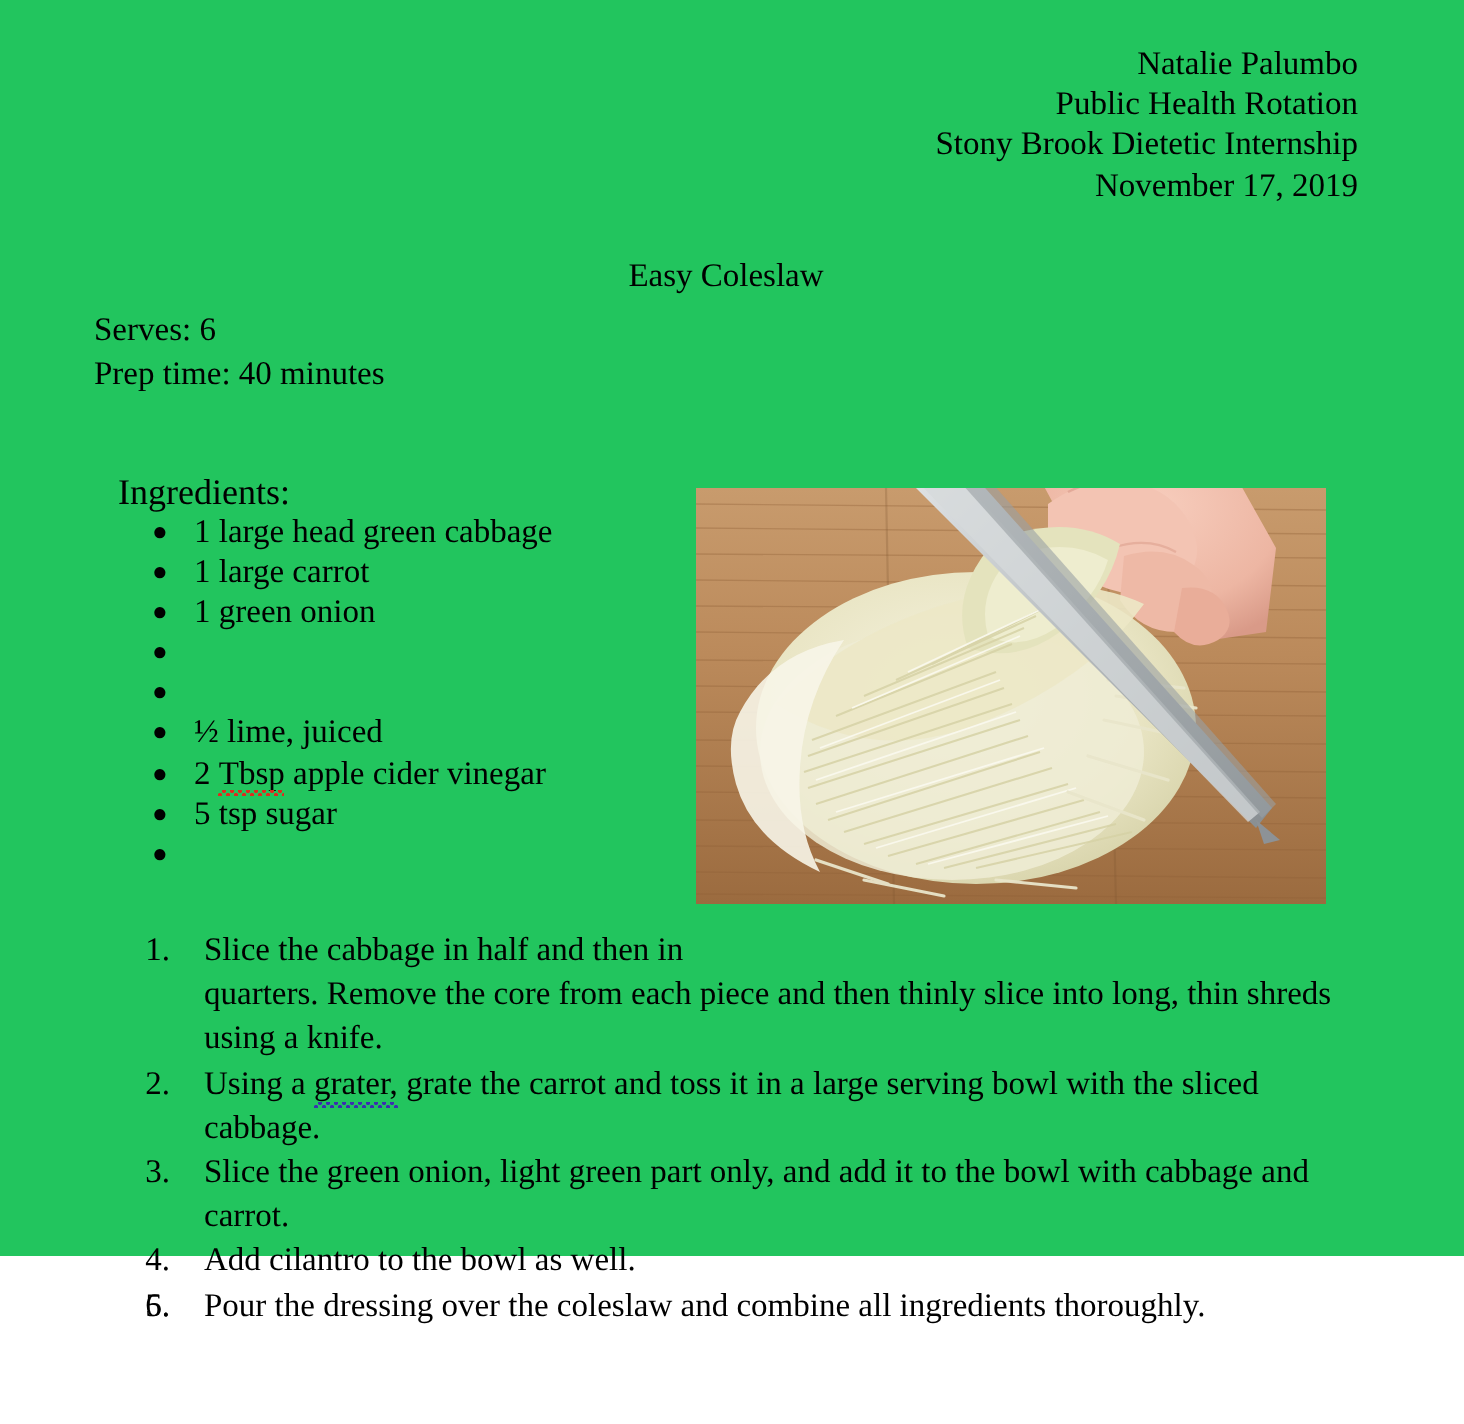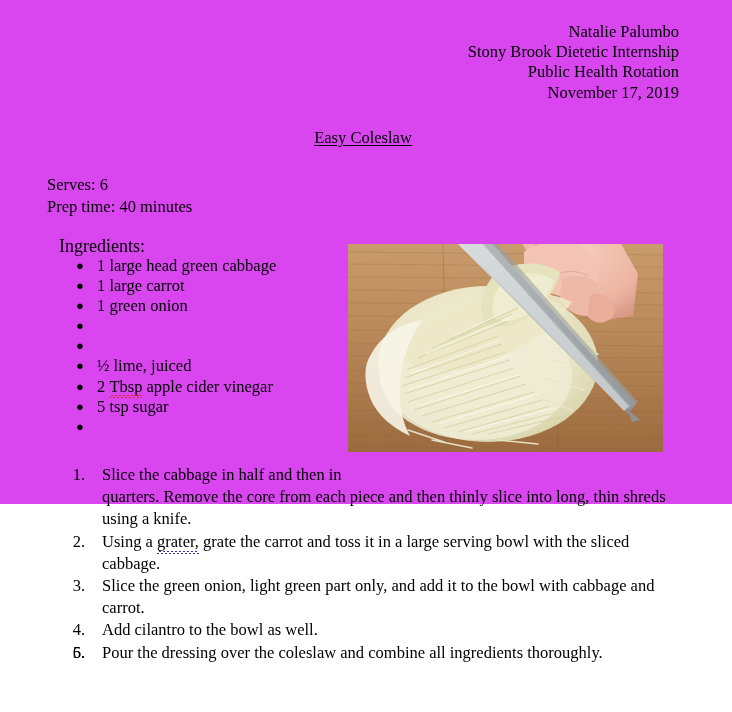--- a/index.html
+++ b/index.html
@@ -14,22 +14,22 @@
     overflow: hidden;
     font-family: "Liberation Serif", "DejaVu Serif", serif;
     color: #000000;
     -webkit-font-smoothing: antialiased;
   }
 
   .page {
     position: absolute;
     left: 0; top: 0;
     width: 732px;
-    height: 504px;
-    background: #d946ef;
+    height: 628px;
+    background: #22c55e;
   }
 
   
   .doc-header {
     position: absolute;
     left: 330px;
     top: 22px;
     width: 349px;
     text-align: right;
     font-size: 16.5px;
@@ -41,29 +41,28 @@
   .doc-title {
     position: absolute;
     left: 47px;
     top: 128px;
     width: 632px;
     text-align: center;
     font-size: 16.5px;
     line-height: 20px;
   }
   .doc-title span {
-    text-decoration: underline;
     text-underline-offset: 2px;
   }
 
   
   .meta {
     position: absolute;
     left: 47px;
-    top: 174px;
+    top: 154px;
     font-size: 16.5px;
     line-height: 21.5px;
   }
 
   
   .ingredients-heading {
     position: absolute;
     left: 59px;
     top: 236px;
     font-size: 18px;
@@ -173,22 +172,22 @@
   }
   .photo svg { display: block; width: 100%; height: 100%; }
 </style>
 </head>
 <body>
 
 <div class="page">
 
   <div class="doc-header">
     <div>Natalie Palumbo</div>
+    <div>Public Health Rotation</div>
     <div>Stony Brook Dietetic Internship</div>
-    <div>Public Health Rotation</div>
     <div>November 17, 2019</div>
   </div>
 
   <div class="doc-title">
     <span>Easy Coleslaw</span>
   </div>
 
   <div class="meta">
     <div>Serves: 6</div>
     <div>Prep time: 40 minutes</div>

